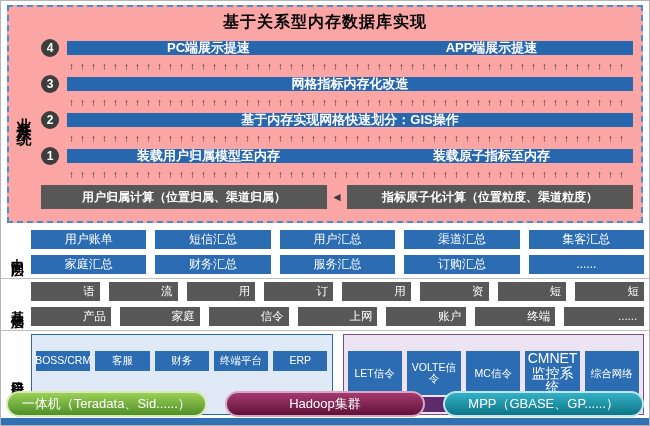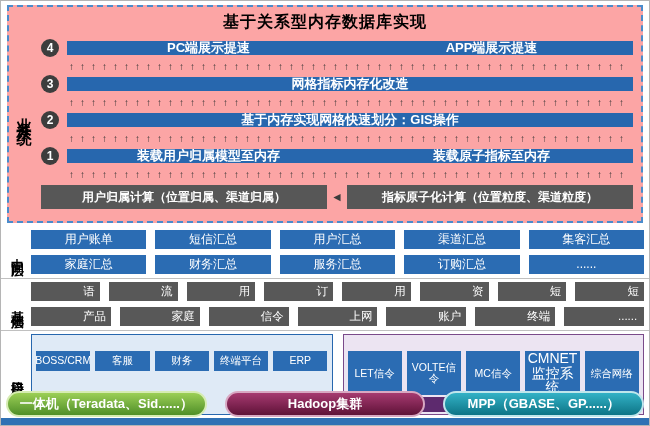--- a/index.html
+++ b/index.html
@@ -38,21 +38,21 @@
   .iface-box.network{border-color:#7a4a8a;background:#ece4f2;}
   .iface-btns{display:flex;gap:5px;}
   .ibtn{flex:1;background:#2b6cb3;color:#fff;font-size:10.5px;min-height:20px;display:flex;align-items:center;justify-content:center;text-align:center;line-height:1.05;padding:0 1px;overflow:hidden;}
   .ibtn.small{font-size:14px;}
   .caption{text-align:center;font-weight:bold;font-size:12px;height:15px;line-height:15px;}
   .caption.green{color:#2fa530;}
   .caption.yellow{color:#ffc000;background:#5d2a6e;}
 
   
   .storage{position:absolute;top:390px;left:5px;right:5px;display:flex;gap:18px;}
-  .pill{flex:1;height:26px;border-radius:14px;display:flex;align-items:center;justify-content:center;color:#fff;font-weight:bold;font-size:13px;box-sizing:border-box;}
+  .pill{flex:1;height:26px;border-radius:14px;display:flex;align-items:center;justify-content:center;color:#fff;font-weight:normal;font-size:13px;box-sizing:border-box;}
   .pill.green{background:linear-gradient(180deg,#9ccf56,#4f8f28);border:2px solid #d6ecb3;}
   .pill.maroon{background:linear-gradient(180deg,#a63a70,#5f1238);border:2px solid #d8a8c2;}
   .pill.teal{background:linear-gradient(180deg,#33b2c6,#0d7486);border:2px solid #bfe6ec;}
 
   .bottom-strip{position:absolute;left:0;right:0;bottom:0;height:7px;background:#2f71b4;}
 </style>
 </head>
 <body>
 
 <div class="page">

